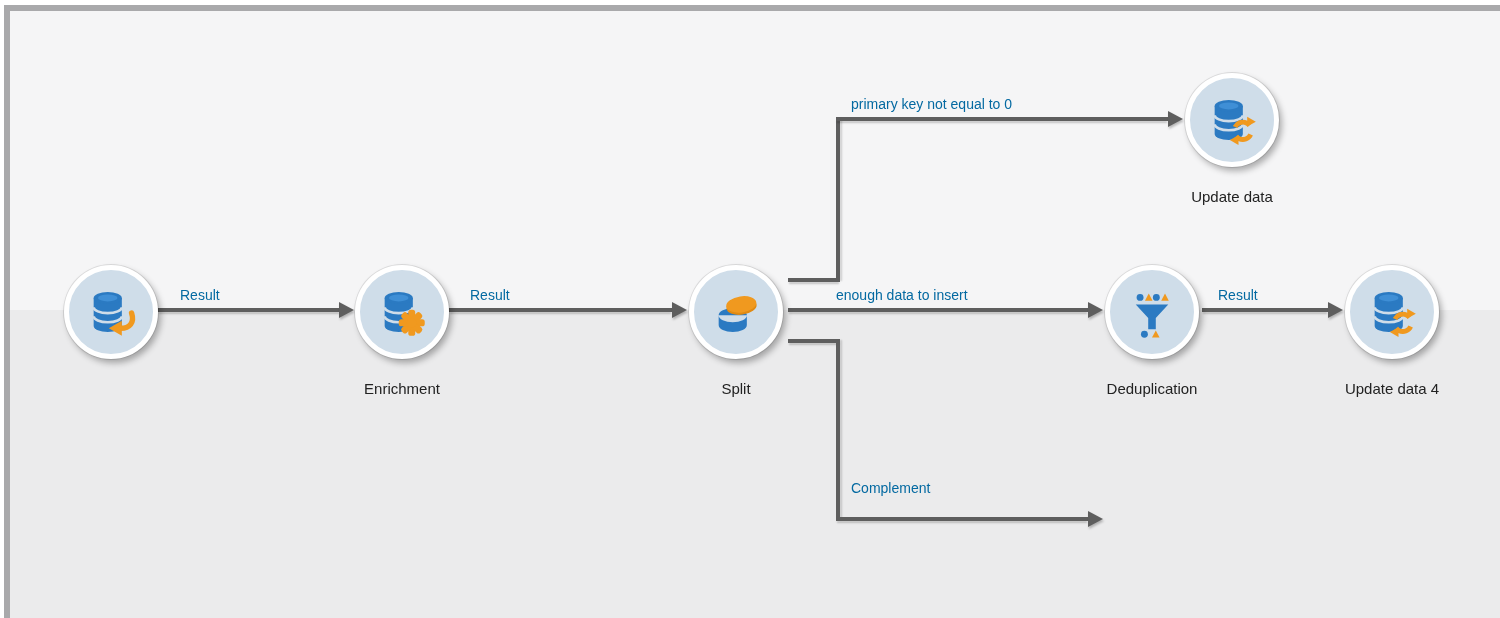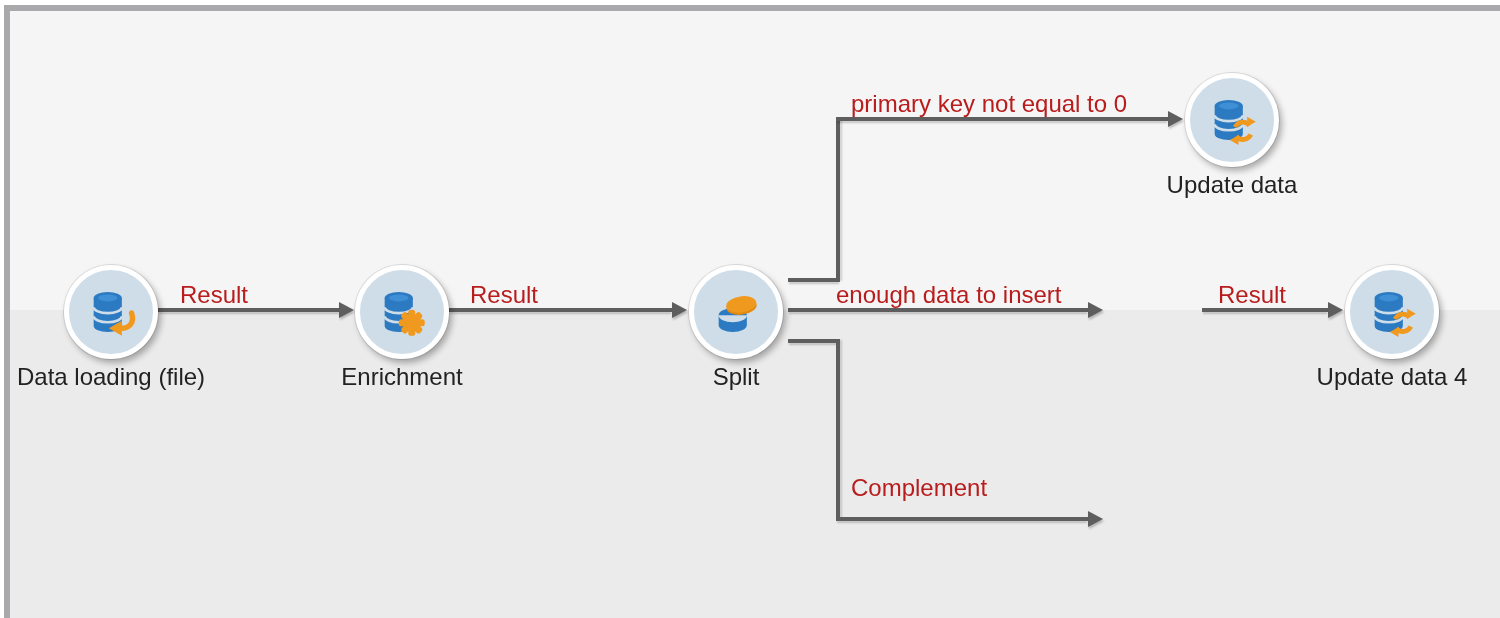--- a/index.html
+++ b/index.html
@@ -7,27 +7,27 @@
   .border-top{position:absolute;left:4px;top:5px;width:1496px;height:6px;background:#a9a9ab;}
   .border-left{position:absolute;left:4px;top:5px;width:6px;height:613px;background:#a9a9ab;}
   .canvas-bg{position:absolute;left:10px;top:11px;width:1490px;height:607px;
     background:linear-gradient(to bottom,#f5f5f6 0,#f5f5f6 299px,#ebebec 299px,#ebebec 100%);}
   
   .h-line{position:absolute;height:4px;background:#5e5e5e;box-shadow:0 3px 2px -1px rgba(0,0,0,.22);}
   .v-line{position:absolute;width:4px;background:#5e5e5e;box-shadow:3px 0 2px -1px rgba(0,0,0,.18);}
   .arrow-right{position:absolute;width:0;height:0;border-top:8px solid transparent;
     border-bottom:8px solid transparent;border-left:15px solid #5e5e5e;
     filter:drop-shadow(1px 2px 1px rgba(0,0,0,.25));}
-  .edge-label{position:absolute;color:#b91c1c;font-size:24px;white-space:nowrap;line-height:22px;}
+  .edge-label{position:absolute;color:#0369a1;font-size:14px;white-space:nowrap;line-height:22px;}
   
   .node{position:absolute;width:160px;display:flex;flex-direction:column;align-items:center;}
   .disc{width:84px;height:84px;border-radius:50%;background:#cfdde9;border:5px solid #ffffff;
     box-shadow:0 0 0 1px rgba(0,0,0,.10),3px 4px 6px rgba(0,0,0,.30);
     display:flex;align-items:center;justify-content:center;}
-  .node-label{margin-top:6px;color:#222222;font-size:24px;white-space:nowrap;line-height:24px;}
+  .node-label{margin-top:18px;color:#222222;font-size:15px;white-space:nowrap;line-height:24px;}
   .disc svg{display:block;}
 </style>
 </head>
 <body>
 
 <div class="stage">
   <div class="border-top"></div>
   <div class="border-left"></div>
   <div class="canvas-bg"></div>
 
@@ -76,21 +76,20 @@
       <svg width="52" height="52" viewBox="0 0 48 48">
         <path d="M8 11 v26 a13 5.5 0 0 0 26 0 V11" fill="#2b7ac2"></path>
         <ellipse cx="21" cy="11" rx="13" ry="5.5" fill="#2b7ac2"></ellipse>
         <ellipse cx="21" cy="11" rx="9" ry="3.2" fill="#3f8fd6"></ellipse>
         <path d="M8 19.5 a13 5.5 0 0 0 26 0" fill="none" stroke="#cfdde9" stroke-width="2.4"></path>
         <path d="M8 28 a13 5.5 0 0 0 26 0" fill="none" stroke="#cfdde9" stroke-width="2.4"></path>
         <path d="M43 25 c3 9 -2 14 -10 14 h-2" fill="none" stroke="#f0991f" stroke-width="5" stroke-linecap="round"></path>
         <polygon points="34 32 22 39 34 46" fill="#f0991f"></polygon>
       </svg>
     </div>
-    <div class="node-label">Data loading (file)</div>
   </div>
 
   <div class="node" style="left:656px;top:265px">
     <div class="disc">
       <svg width="52" height="52" viewBox="0 0 48 48">
         <path d="M8 27 a13 6.5 0 0 1 26 0" fill="#2b7ac2"></path>
         <path d="M8 27 a13 6.5 0 0 0 26 0 v9 a13 6.5 0 0 1 -26 0 z" fill="#2b7ac2"></path>
         <g transform="rotate(-8 29 18)">
           <ellipse cx="29" cy="19" rx="14" ry="7.5" fill="#e08a12"></ellipse>
           <ellipse cx="29" cy="17" rx="14" ry="7.5" fill="#f0991f"></ellipse>
@@ -129,20 +128,34 @@
         <path d="M8 19.5 a13 5.5 0 0 0 26 0" fill="none" stroke="#cfdde9" stroke-width="2.4"></path>
         <path d="M8 28 a13 5.5 0 0 0 26 0" fill="none" stroke="#cfdde9" stroke-width="2.4"></path>
         <circle cx="34" cy="34" r="8" fill="none" stroke="#f0991f" stroke-width="4.5" stroke-dasharray="16 9.1" transform="rotate(25 34 34)"></circle>
         <polygon points="38 21 46 25.5 38 30" fill="#f0991f"></polygon>
         <polygon points="30 47 22 42.5 30 38" fill="#f0991f"></polygon>
       </svg>
     </div>
     <div class="node-label">Update data</div>
   </div>
 
+  <div class="node" style="left:1072px;top:265px">
+    <div class="disc">
+      <svg width="52" height="52" viewBox="0 0 48 48">
+        <circle cx="13" cy="10.5" r="3.2" fill="#2b7ac2"></circle>
+        <polygon points="17.5 13.5 24.5 13.5 21 7" fill="#f0991f"></polygon>
+        <circle cx="28" cy="10.5" r="3.2" fill="#2b7ac2"></circle>
+        <polygon points="32.5 13.5 39.5 13.5 36 7" fill="#f0991f"></polygon>
+        <polygon points="9 17 39 17 27.5 29.5 27.5 40 20.5 40 20.5 29.5" fill="#2b7ac2"></polygon>
+        <circle cx="17" cy="44.5" r="3.2" fill="#2b7ac2"></circle>
+        <polygon points="24 47.5 31 47.5 27.5 41" fill="#f0991f"></polygon>
+      </svg>
+    </div>
+    <div class="node-label">Deduplication</div>
+  </div>
 
   <div class="node" style="left:1312px;top:265px">
     <div class="disc">
       <svg width="52" height="52" viewBox="0 0 48 48">
         <path d="M8 11 v26 a13 5.5 0 0 0 26 0 V11" fill="#2b7ac2"></path>
         <ellipse cx="21" cy="11" rx="13" ry="5.5" fill="#2b7ac2"></ellipse>
         <ellipse cx="21" cy="11" rx="9" ry="3.2" fill="#3f8fd6"></ellipse>
         <path d="M8 19.5 a13 5.5 0 0 0 26 0" fill="none" stroke="#cfdde9" stroke-width="2.4"></path>
         <path d="M8 28 a13 5.5 0 0 0 26 0" fill="none" stroke="#cfdde9" stroke-width="2.4"></path>
         <circle cx="34" cy="34" r="8" fill="none" stroke="#f0991f" stroke-width="4.5" stroke-dasharray="16 9.1" transform="rotate(25 34 34)"></circle>

